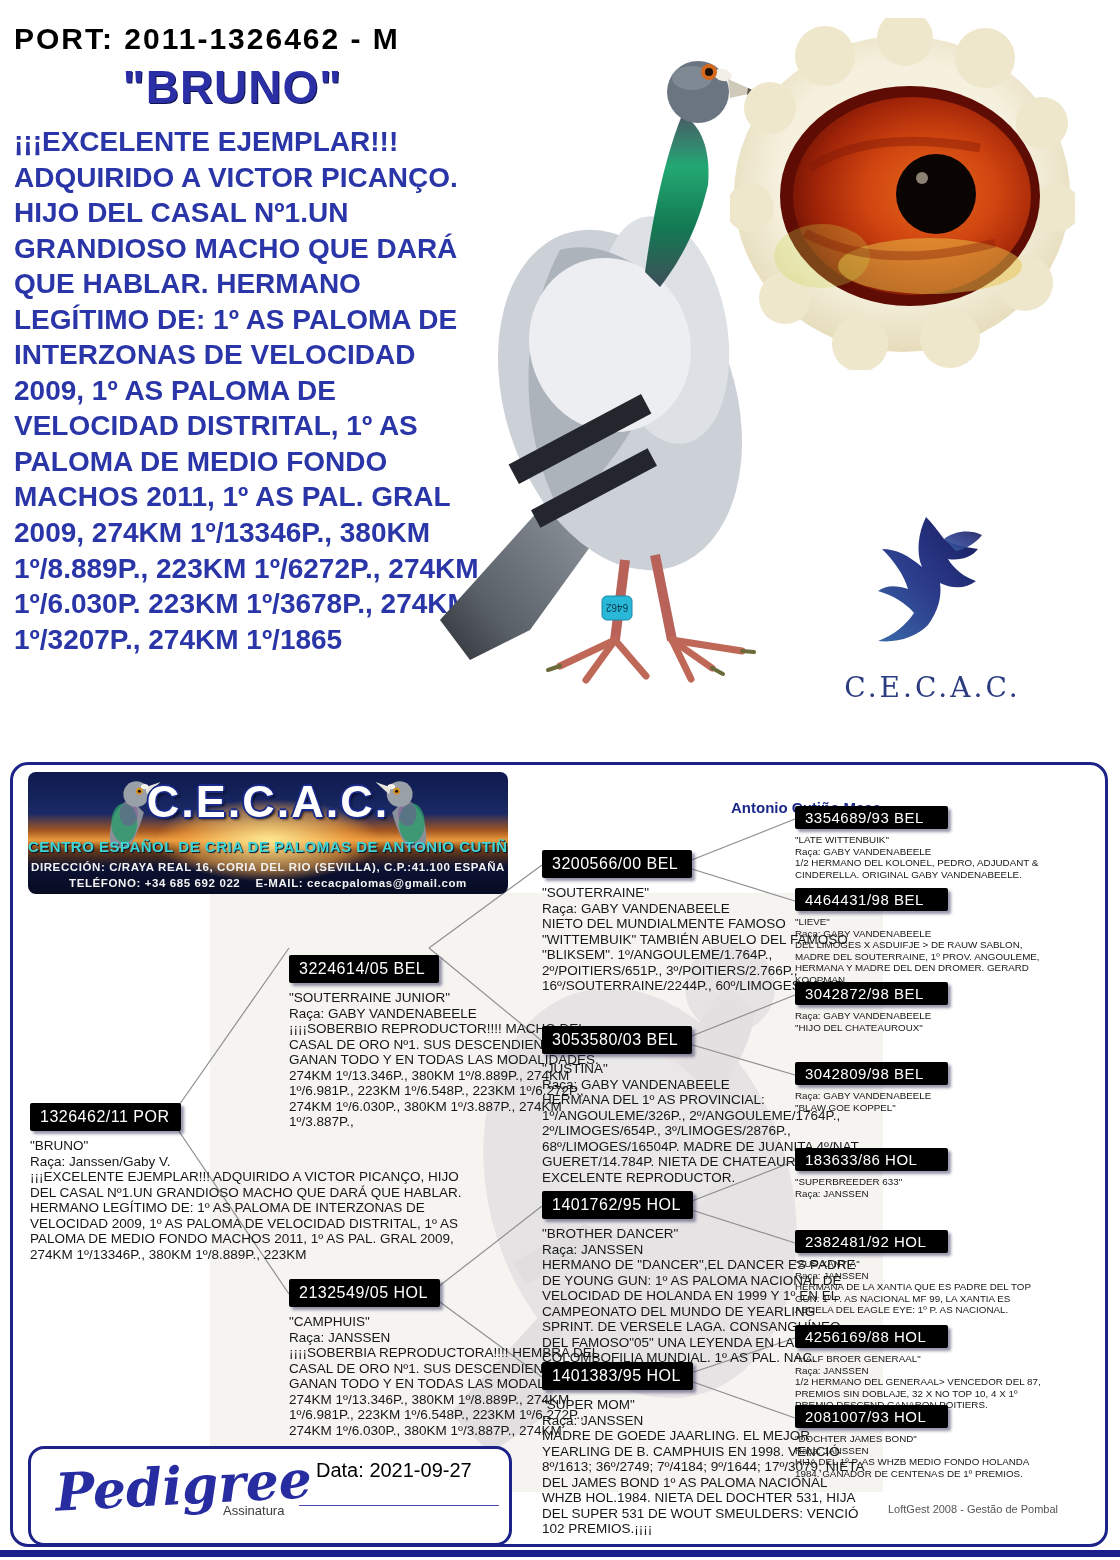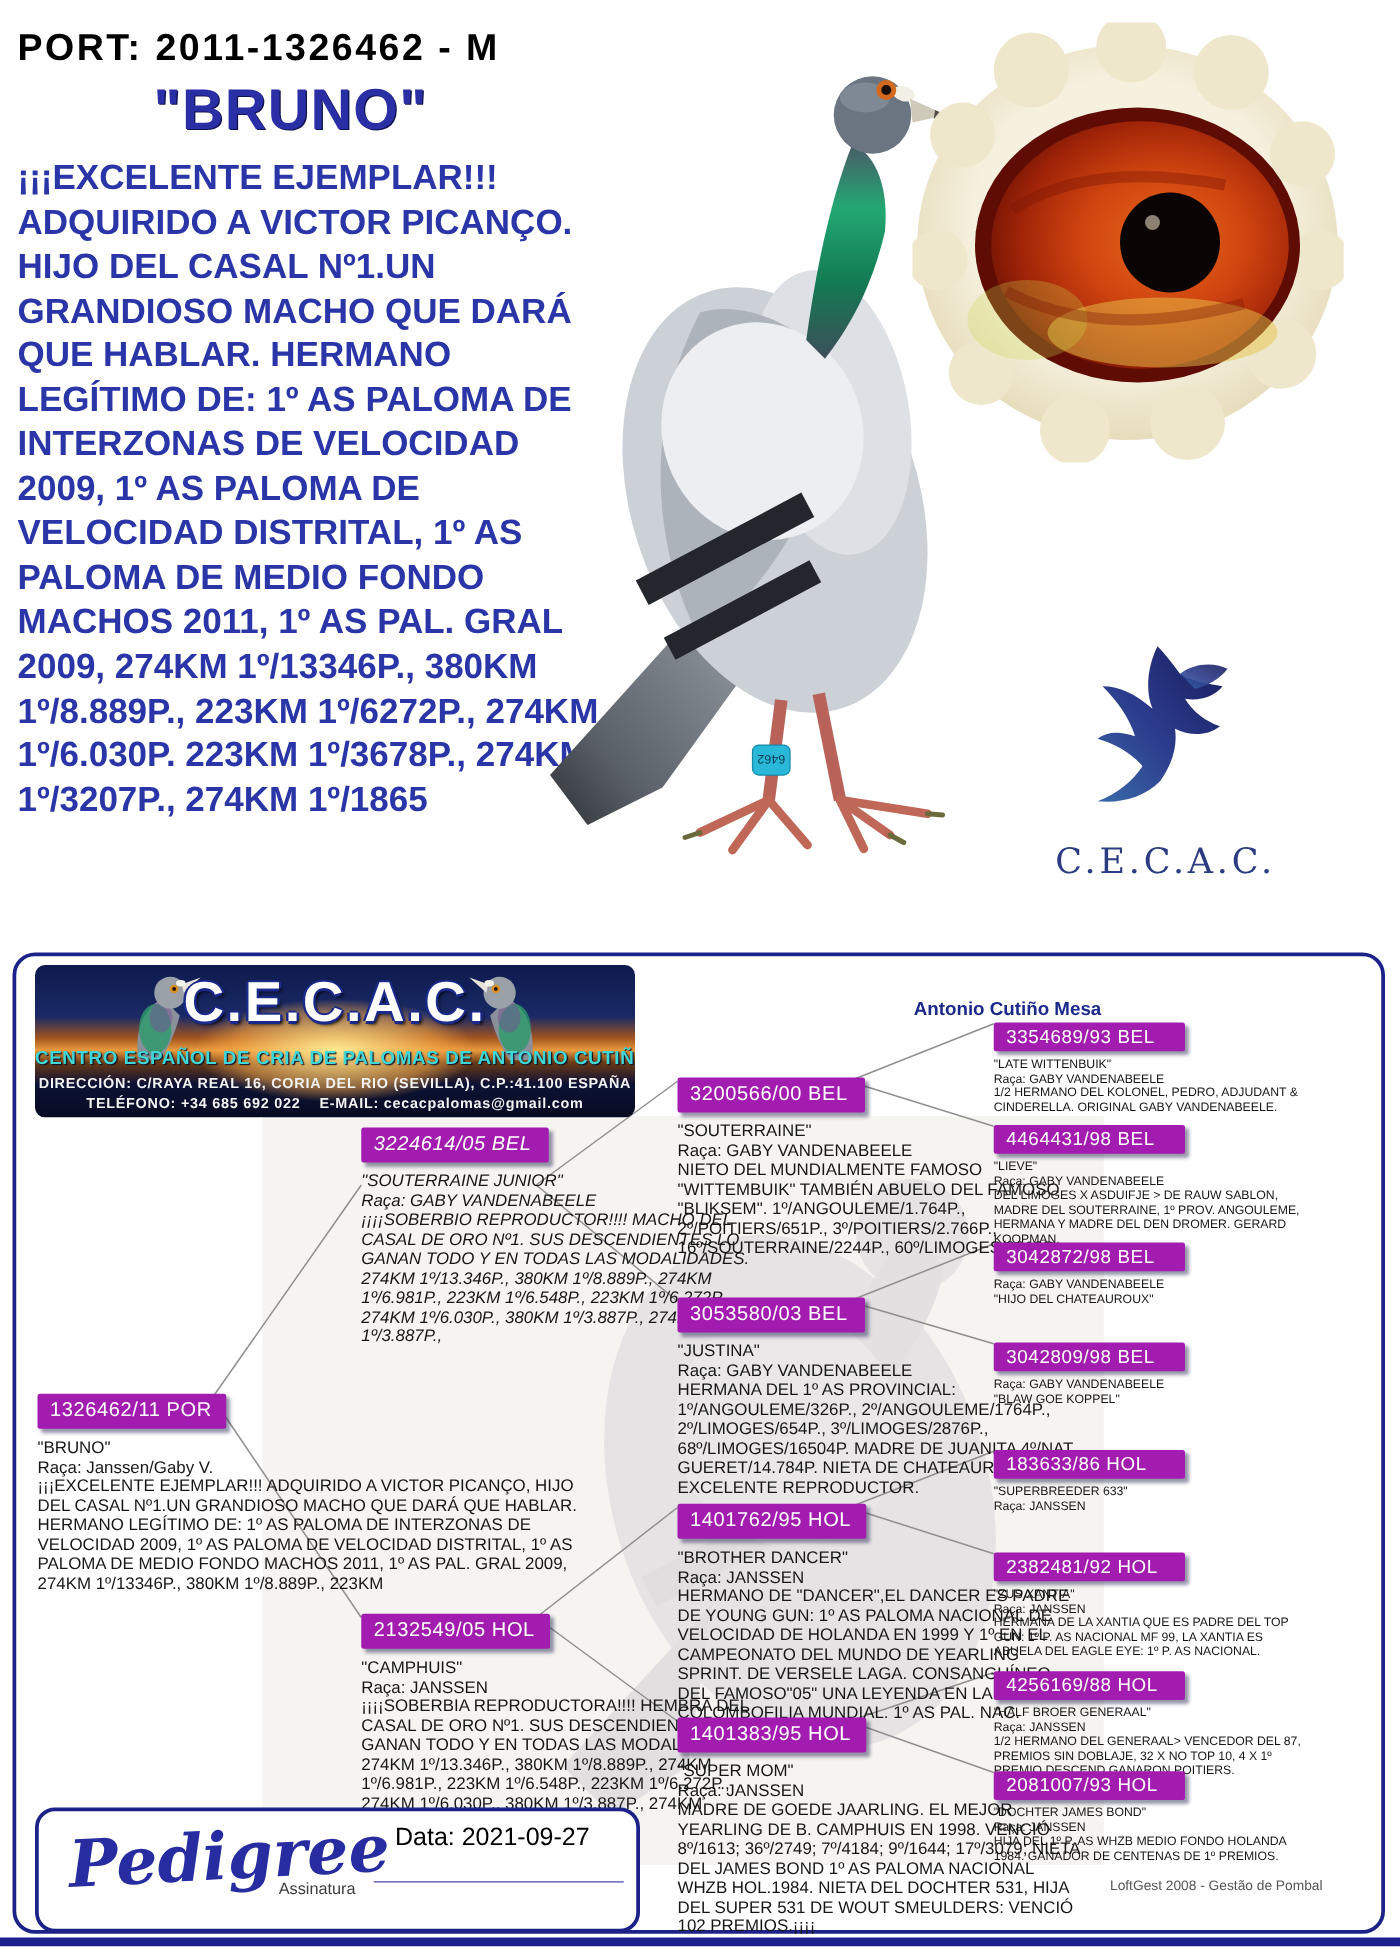--- a/index.html
+++ b/index.html
@@ -66,23 +66,23 @@
   .banner-head{position:absolute;top:4px;width:90px;height:72px;}
   .banner-head.left{left:58px;}
   .banner-head.right{right:58px;transform:scaleX(-1);}
   .owner-name{
     position:absolute;left:731px;top:778px;font-size:15px;font-weight:bold;
     color:#1b2a8a;z-index:3;margin-top:21px;
   }
   
   .node{position:absolute;z-index:3;}
   .ring-box{
-    display:inline-block;background:#a21caf;color:#fff;font-size:16px;
+    display:inline-block;background:#000000;color:#fff;font-size:16px;
     padding:5px 12px 5px 10px;min-width:128px;border-radius:2px;
-    box-shadow:3px 3px 3px rgba(25,25,70,.45);letter-spacing:.5px;margin-top:12px;
+    box-shadow:3px 3px 3px rgba(25,25,70,.45);letter-spacing:.5px;
   }
   .pname,.prace,.pinfo{font-size:13.5px;line-height:15.5px;color:#161616;}
   .pname{margin-top:7px;}
   .col1 .pinfo,.col1 .pname,.col1 .prace{width:442px;}
   .col2 .pinfo,.col2 .pname,.col2 .prace{width:328px;}
   .col3 .pinfo,.col3 .pname,.col3 .prace{width:322px;}
   .col4 .ring-box{font-size:15px;padding:3px 10px;min-width:133px;}
   .col4 .pname,.col4 .prace,.col4 .pinfo{font-size:9.8px;line-height:11.5px;width:250px;}
   .col4 .pname{margin-top:5px;}
   .connectors{position:absolute;left:0;top:0;width:1120px;height:1560px;z-index:2;pointer-events:none;}
@@ -270,21 +270,21 @@
   </g>
 </svg>
 
 <div class="node col1" style="left:30px;top:1103px;">
   <div class="ring-box">1326462/11 POR</div>
   <div class="pname">"BRUNO"</div>
   <div class="prace">Raça: Janssen/Gaby V.</div>
   <div class="pinfo">¡¡¡EXCELENTE EJEMPLAR!!! ADQUIRIDO A VICTOR PICANÇO, HIJO DEL CASAL Nº1.UN  GRANDIOSO MACHO QUE DARÁ QUE HABLAR. HERMANO LEGÍTIMO DE:  1º AS PALOMA DE INTERZONAS DE VELOCIDAD 2009, 1º AS PALOMA DE VELOCIDAD DISTRITAL, 1º AS PALOMA DE MEDIO FONDO MACHOS 2011, 1º AS PAL. GRAL 2009, 274KM 1º/13346P., 380KM 1º/8.889P., 223KM</div>
 </div>
 
-<div class="node col2" style="left:289px;top:890px;font-style:italic;">
+<div class="node col2" style="left:289px;top:955px;">
   <div class="ring-box">3224614/05 BEL</div>
   <div class="pname">"SOUTERRAINE JUNIOR"</div>
   <div class="prace">Raça: GABY VANDENABEELE</div>
   <div class="pinfo">¡¡¡¡SOBERBIO REPRODUCTOR!!!! MACHO DEL CASAL DE ORO Nº1. SUS DESCENDIENTES LO GANAN TODO Y EN TODAS LAS MODALIDADES. 274KM 1º/13.346P., 380KM 1º/8.889P., 274KM 1º/6.981P., 223KM 1º/6.548P., 223KM 1º/6.272P., 274KM 1º/6.030P., 380KM 1º/3.887P., 274KM 1º/3.887P.,</div>
 </div>
 
 <div class="node col2" style="left:289px;top:1279px;">
   <div class="ring-box">2132549/05 HOL</div>
   <div class="pname">"CAMPHUIS"</div>
   <div class="prace">Raça: JANSSEN</div>

